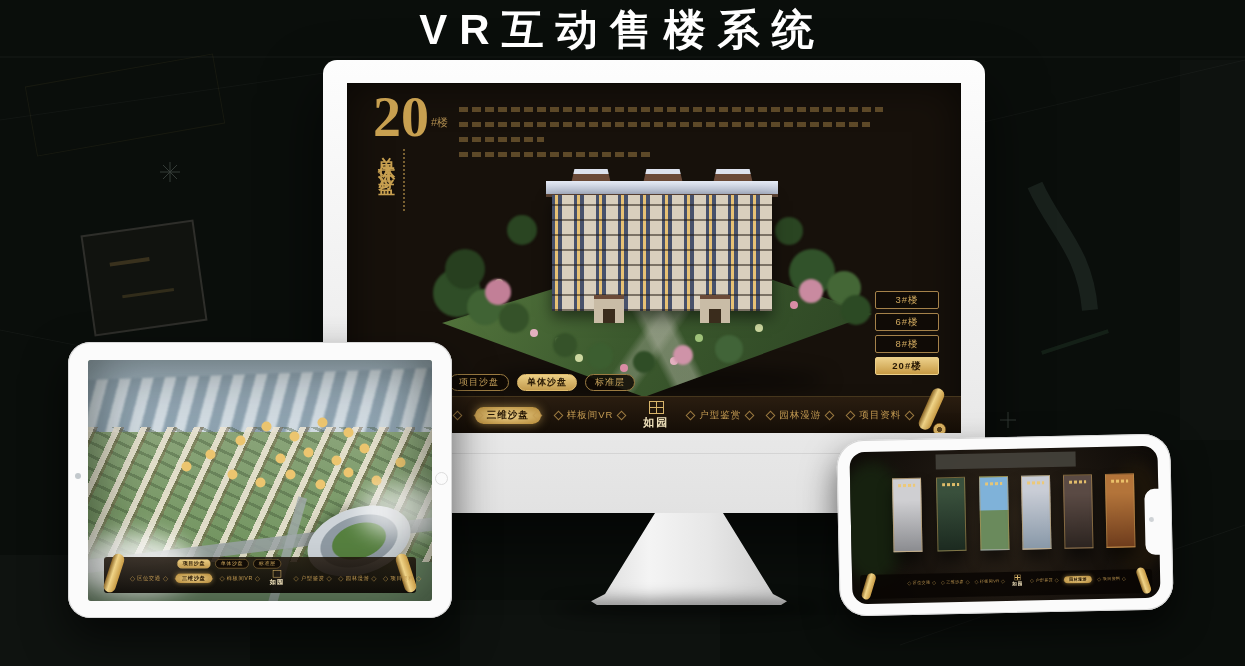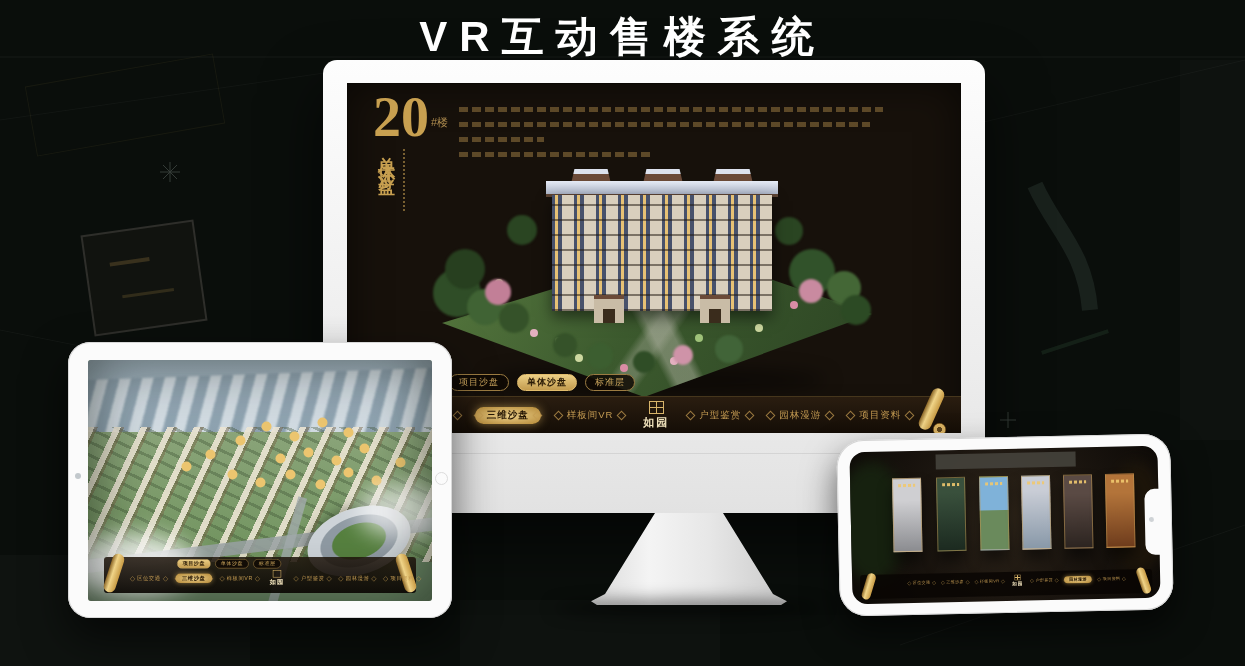--- a/index.html
+++ b/index.html
@@ -1,21 +1,21 @@
 <!DOCTYPE html>
 <html><head>
 <meta charset="utf-8">
 <style>
   html,body{margin:0;padding:0;background:#000;}
   .page{position:relative;width:1245px;height:666px;overflow:hidden;
         background:#0a0e0b;font-family:"Liberation Sans",sans-serif;}
   .bgfx{position:absolute;left:0;top:0;z-index:0;}
 
   
-  .poster-title{position:absolute;left:0;top:9px;width:100%;text-align:center;z-index:6;
+  .poster-title{position:absolute;left:0;top:2px;width:100%;text-align:center;z-index:6;
     color:#fff;font-size:42px;font-weight:bold;letter-spacing:12px;}
   .poster-footnote{position:absolute;right:6px;bottom:2px;z-index:6;color:#f2f2f2;
     font-size:16.5px;letter-spacing:3.5px;}
 
   
   .tab-row{display:flex;gap:8px;}
   .tab{height:15px;line-height:15px;padding:0 9px;border-radius:9px;border:1px solid #9c7c42;
     background:rgba(15,9,3,.85);color:#cfa85e;font-size:9px;letter-spacing:1px;white-space:nowrap;}
   .tab.active{background:linear-gradient(#eccf85,#c39b4e);color:#2a1a05;border-color:#e2bd6d;font-weight:bold;}
   .nav-row{display:flex;align-items:center;justify-content:center;gap:16px;}
@@ -264,20 +264,27 @@
             <div class="porch p1"></div>
             <div class="porch p2"></div>
           </div>
           <div class="tree" style="left:116px;top:172px;width:24px;height:24px;background:#355229;"></div>
           <div class="tree" style="left:150px;top:182px;width:26px;height:26px;background:#3c5e30;"></div>
           <div class="tree" style="left:196px;top:190px;width:22px;height:22px;background:#2f4d26;"></div>
           <div class="tree" style="left:236px;top:184px;width:20px;height:20px;background:#cf93a8;"></div>
           <div class="tree" style="left:278px;top:174px;width:28px;height:28px;background:#416438;"></div>
         </div>
 
+        <div class="floor-col">
+
+        <div class="floor-btn">3#楼</div>
+            <div class="floor-btn">6#楼</div>
+            <div class="floor-btn">8#楼</div>
+            <div class="floor-btn active">20#楼</div>
+          </div>
 
         <div class="tab-row m-tabs">
 
         <div class="tab">项目沙盘</div>
             <div class="tab active">单体沙盘</div>
             <div class="tab">标准层</div>
           </div>
 
         <div class="nav-row m-nav">
           <div class="nav-list">

